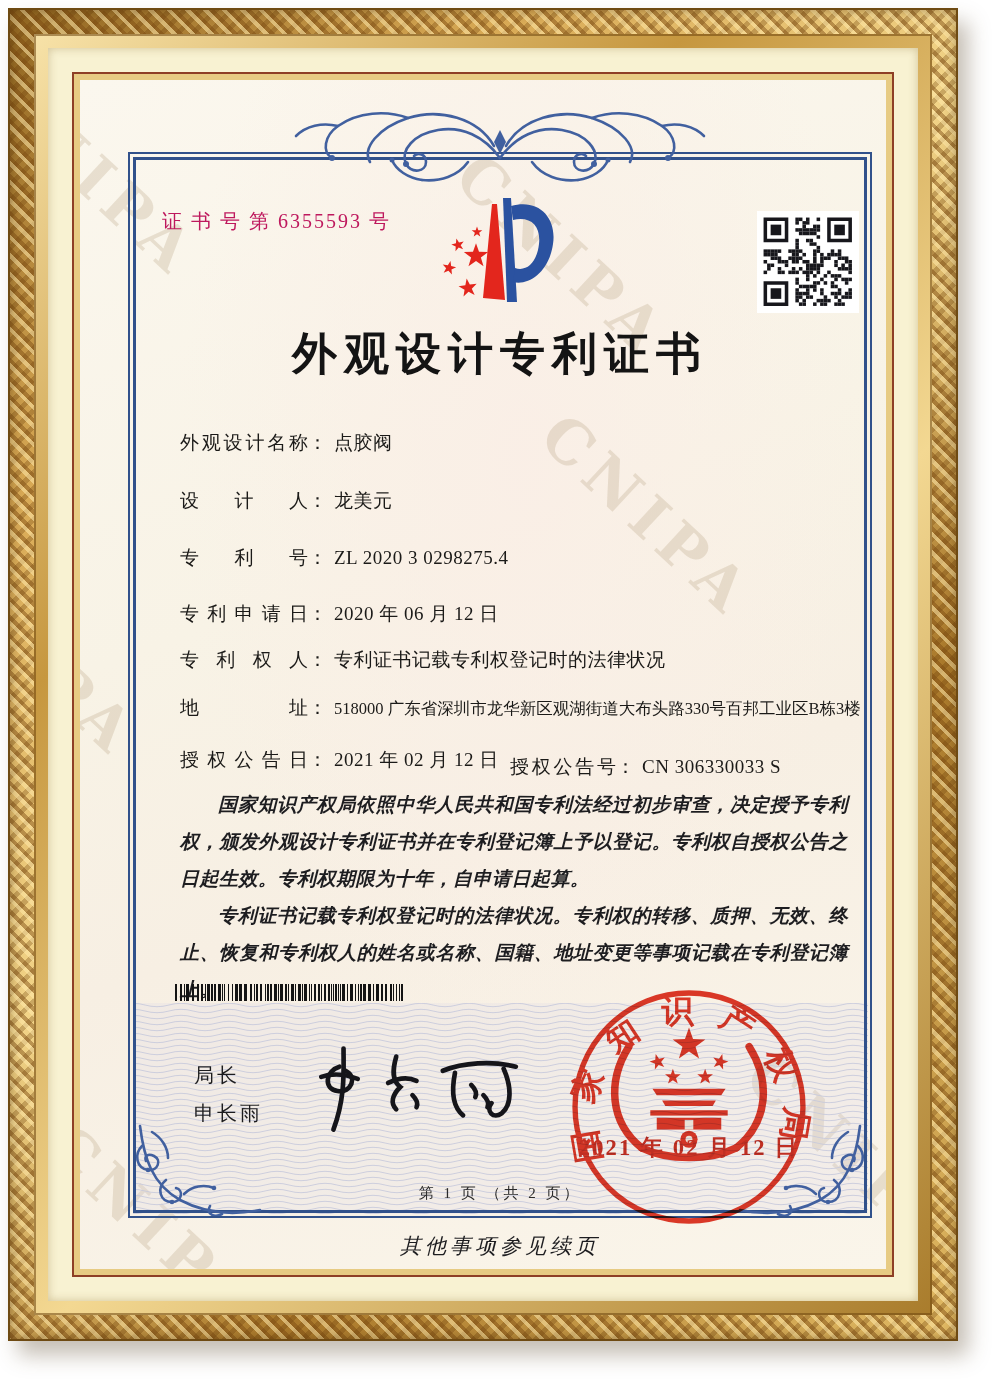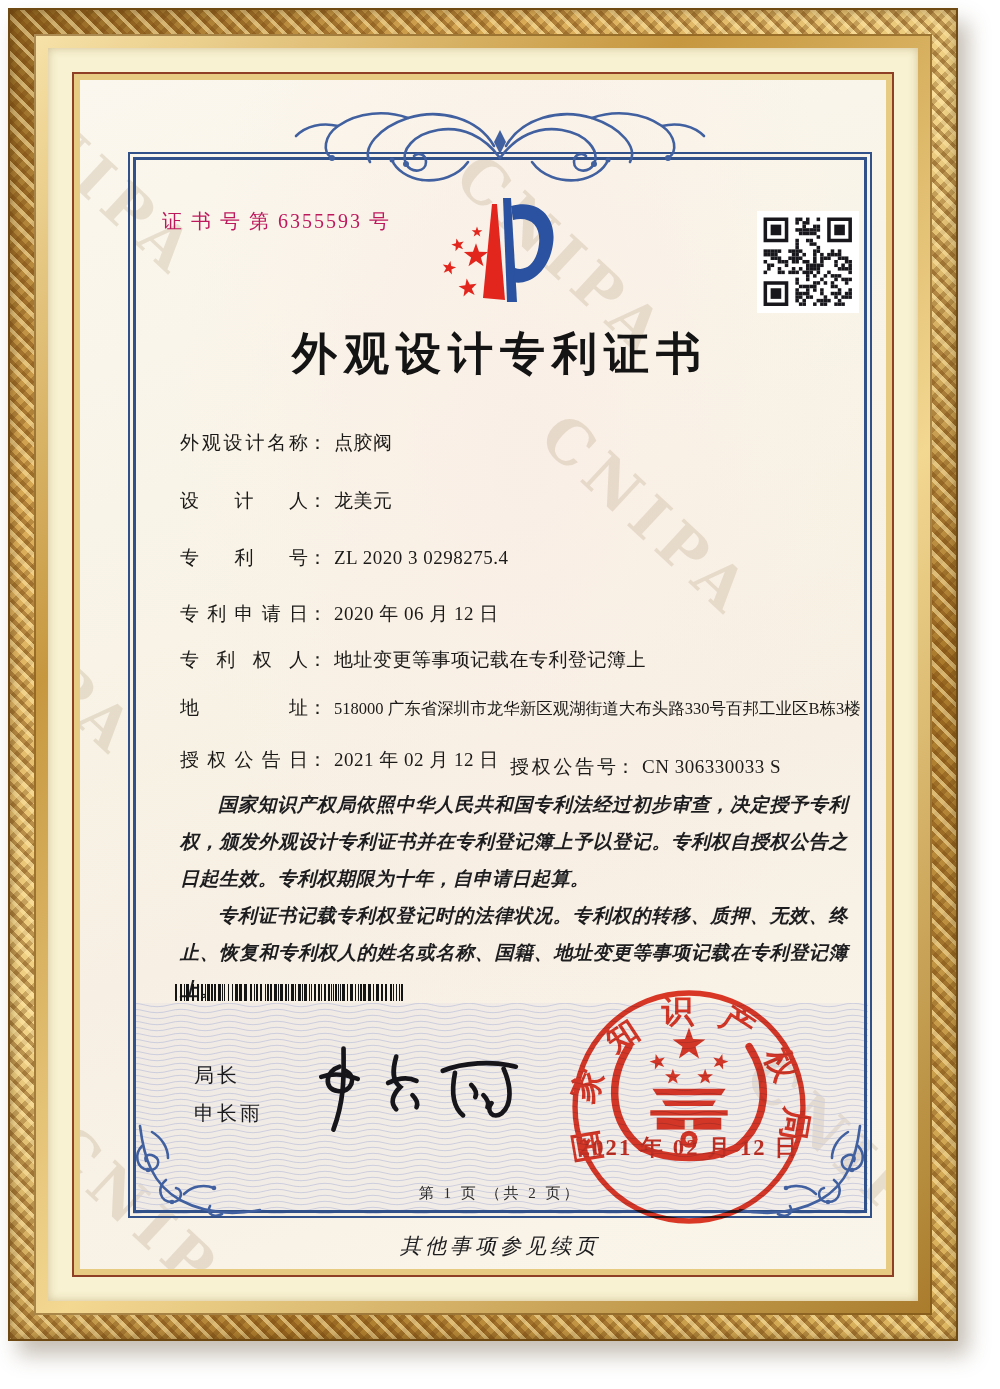--- a/index.html
+++ b/index.html
@@ -398,21 +398,21 @@
   <div class="frow" style="top:488px">
     <span class="flabel">设计人</span><span class="fcolon">：</span><span class="fvalue">龙美元</span>
   </div>
   <div class="frow" style="top:545px">
     <span class="flabel">专利号</span><span class="fcolon">：</span><span class="fvalue">ZL 2020 3 0298275.4</span>
   </div>
   <div class="frow" style="top:601px">
     <span class="flabel">专利申请日</span><span class="fcolon">：</span><span class="fvalue">2020 年 06 月 12 日</span>
   </div>
   <div class="frow" style="top:647px">
-    <span class="flabel">专利权人</span><span class="fcolon">：</span><span class="fvalue">地址变更等事项记载在专利登记簿上</span>
+    <span class="flabel">专利权人</span><span class="fcolon">：</span><span class="fvalue">专利证书记载专利权登记时的法律状况</span>
   </div>
   <div class="frow" style="top:695px">
     <span class="flabel">地址</span><span class="fcolon">：</span><span class="fvalue small">518000 广东省深圳市龙华新区观湖街道大布头路330号百邦工业区B栋3楼</span>
   </div>
   <div class="frow" style="top:747px">
     <span class="flabel">授权公告日</span><span class="fcolon">：</span><span class="fvalue">2021 年 02 月 12 日</span>
     <span class="grant2">
       <span class="flabel w2">授权公告号</span><span class="fcolon">：</span><span class="fvalue">CN 306330033 S</span>
     </span>
   </div>

